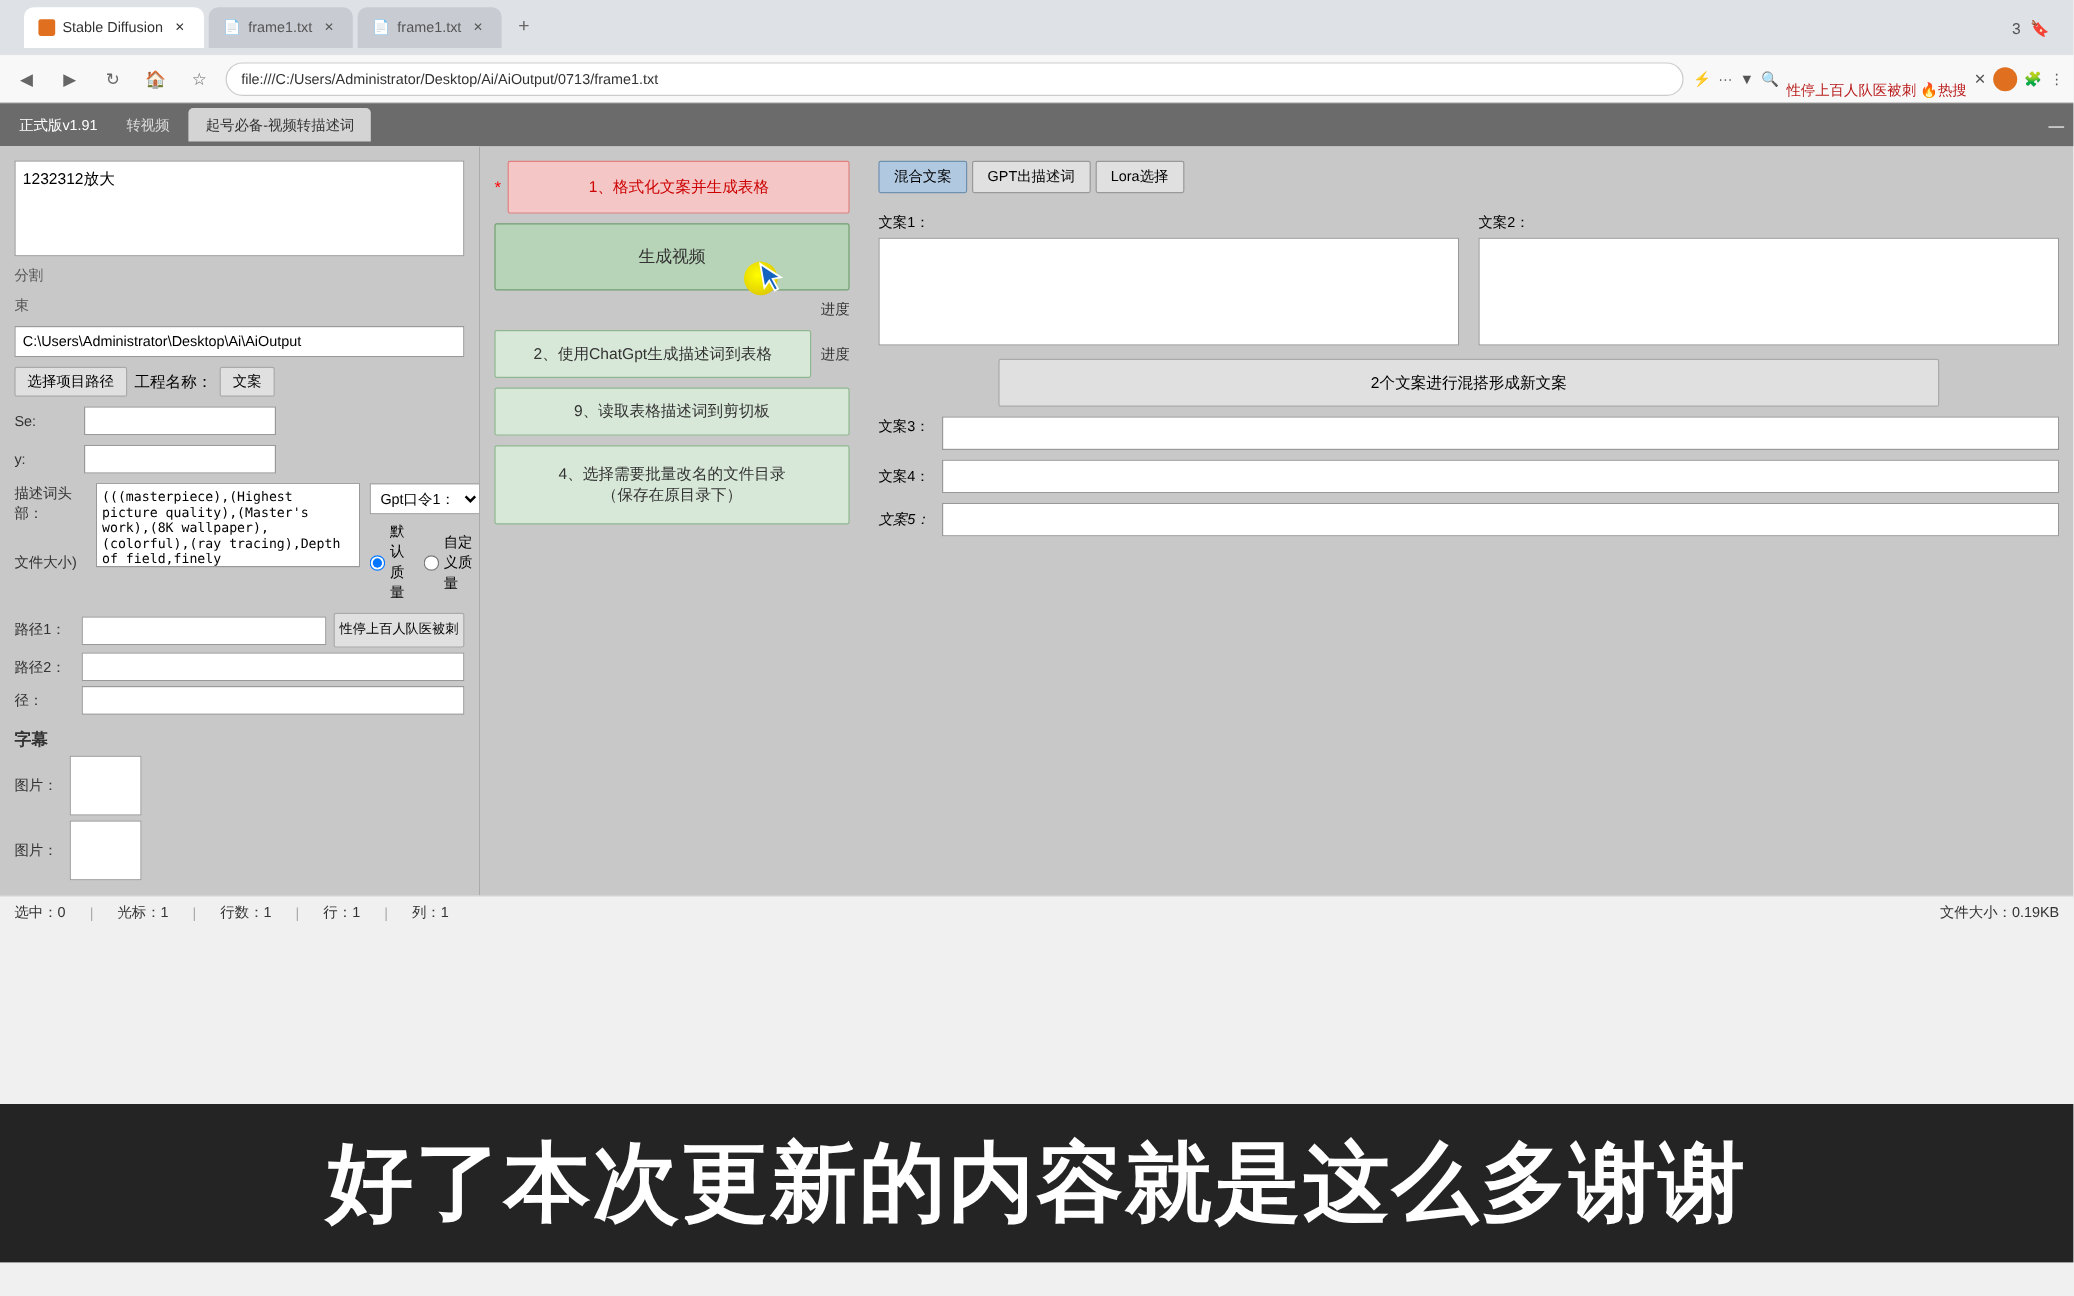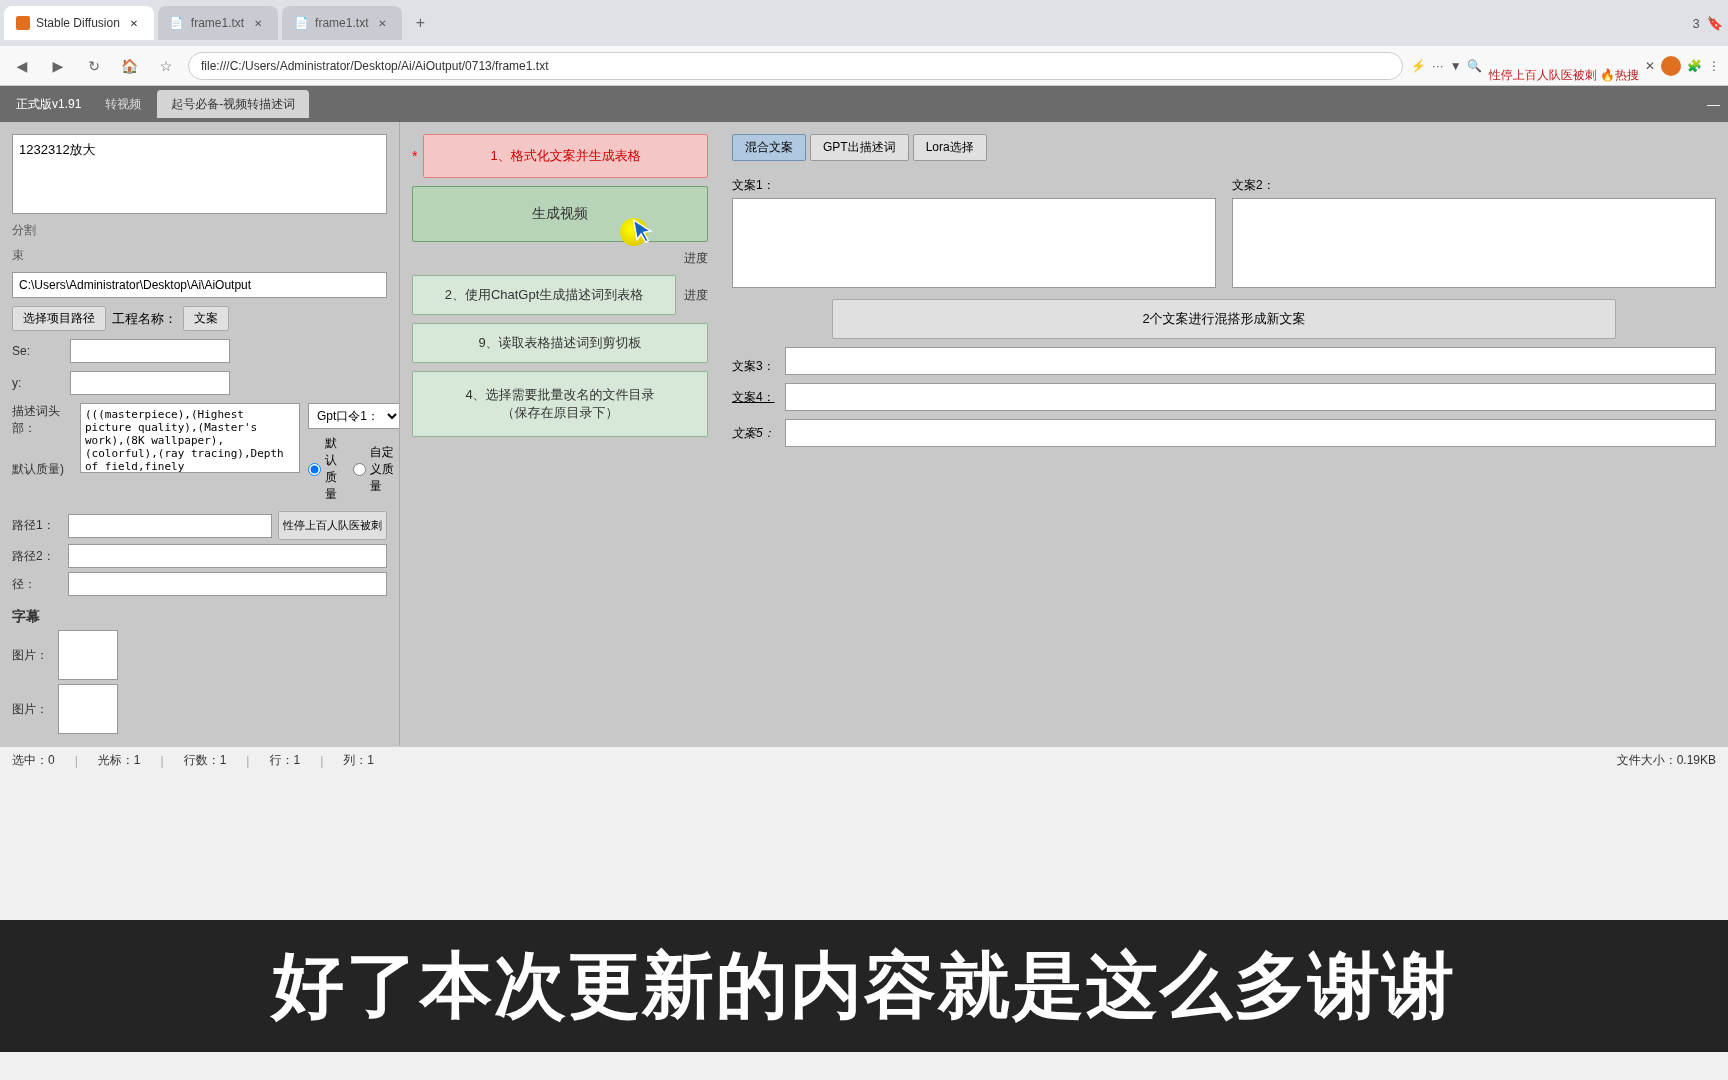--- a/index.html
+++ b/index.html
@@ -1,19 +1,19 @@
 <!DOCTYPE html>
 <html><head>
   <meta charset="utf-8">
   <style>
     * { margin: 0; padding: 0; box-sizing: border-box; }
     body { font-family: 'Microsoft YaHei', Arial, sans-serif; font-size: 13px; background: #f0f0f0; width: 1728px; height: 1080px; overflow: hidden; position: relative; }
 
     
-    .browser-chrome { background: #dee1e6; height: 46px; display: flex; align-items: center; padding: 0 4px; gap: 4px; }
+    .browser-chrome { background: #dee1e6; height: 46px; display: flex; align-items: center; padding: 0 20px; gap: 4px; }
     .tab { display: flex; align-items: center; height: 34px; padding: 0 12px; border-radius: 8px 8px 0 0; font-size: 12px; gap: 6px; cursor: pointer; }
     .tab.active { background: #ffffff; color: #333; }
     .tab.inactive { background: #c8ccd2; color: #555; }
     .tab-close { width: 16px; height: 16px; border-radius: 50%; display: flex; align-items: center; justify-content: center; font-size: 10px; cursor: pointer; }
     .tab-icon { width: 14px; height: 14px; background: #4a90d9; border-radius: 2px; display: inline-block; }
     .tab-add { width: 28px; height: 28px; border-radius: 50%; display: flex; align-items: center; justify-content: center; font-size: 16px; color: #666; cursor: pointer; }
 
     
     .address-bar { background: #f8f8f8; height: 40px; display: flex; align-items: center; padding: 0 8px; gap: 8px; border-bottom: 1px solid #ccc; }
     .nav-btn { width: 28px; height: 28px; border-radius: 50%; display: flex; align-items: center; justify-content: center; cursor: pointer; color: #666; font-size: 14px; }
@@ -188,21 +188,21 @@
       <input class="input-field" type="text" style="width: 160px;">
     </div>
     <div class="labels-row">
       <span class="label-text">y:</span>
       <input class="input-field" type="text" style="width: 160px;">
     </div>
 
     <div class="prompt-section">
       <div class="prompt-labels">
         <span>描述词头部：</span>
-        <span style="margin-top:20px;">默认质量)</span>
+        <span style="margin-top:20px;">文件大小)</span>
       </div>
       <div class="prompt-content">
         <textarea class="prompt-textarea" style="">(((masterpiece),(Highest picture quality),(Master's work),(8K wallpaper),(colorful),(ray tracing),Depth of field,finely</textarea>
       </div>
       <div style="display:flex; flex-direction:column; gap:6px; align-items:flex-start;">
         <select class="gpt-select">
           <option>Gpt口令1：</option>
         </select>
         <div class="radio-group">
           <label class="radio-item">
@@ -298,26 +298,26 @@
       <div style="flex:1;">
         <div style="font-size:12px; margin-bottom:4px;">文案2：</div>
         <textarea style="width: 100%; height: 90px; border: 1px solid rgb(153, 153, 153); background: white; padding: 4px; font-size: 12px; resize: none;"></textarea>
       </div>
     </div>
 
     <div style="display:flex; justify-content:center; padding: 0 100px;">
       <button class="mix-btn">2个文案进行混搭形成新文案</button>
     </div>
 
-    <div style="display:flex; align-items:flex-end; gap:8px;">
+    <div style="display:flex; align-items:flex-start; gap:8px;">
       <span style="font-size:12px; min-width:45px;">文案3：</span>
       <input type="text" style="flex: 1 1 0%; height: 28px; border: 1px solid rgb(153, 153, 153); background: white; padding: 0px 6px; font-size: 12px;">
     </div>
 
-    <div style="display:flex; align-items:center; gap:8px;text-decoration:underline;">
+    <div style="display:flex; align-items:center; gap:8px;">
       <span style="font-size:12px; min-width:45px;">文案4：</span>
       <input type="text" style="flex: 1 1 0%; height: 28px; border: 1px solid rgb(153, 153, 153); background: white; padding: 0px 6px; font-size: 12px;">
     </div>
 
     <div style="display:flex; align-items:center; gap:8px;">
       <span style="font-size:12px; min-width:45px;font-style:italic;">文案5：</span>
       <input type="text" style="flex: 1 1 0%; height: 28px; border: 1px solid rgb(153, 153, 153); background: white; padding: 0px 6px; font-size: 12px;">
     </div>
   </div>
 </div>

